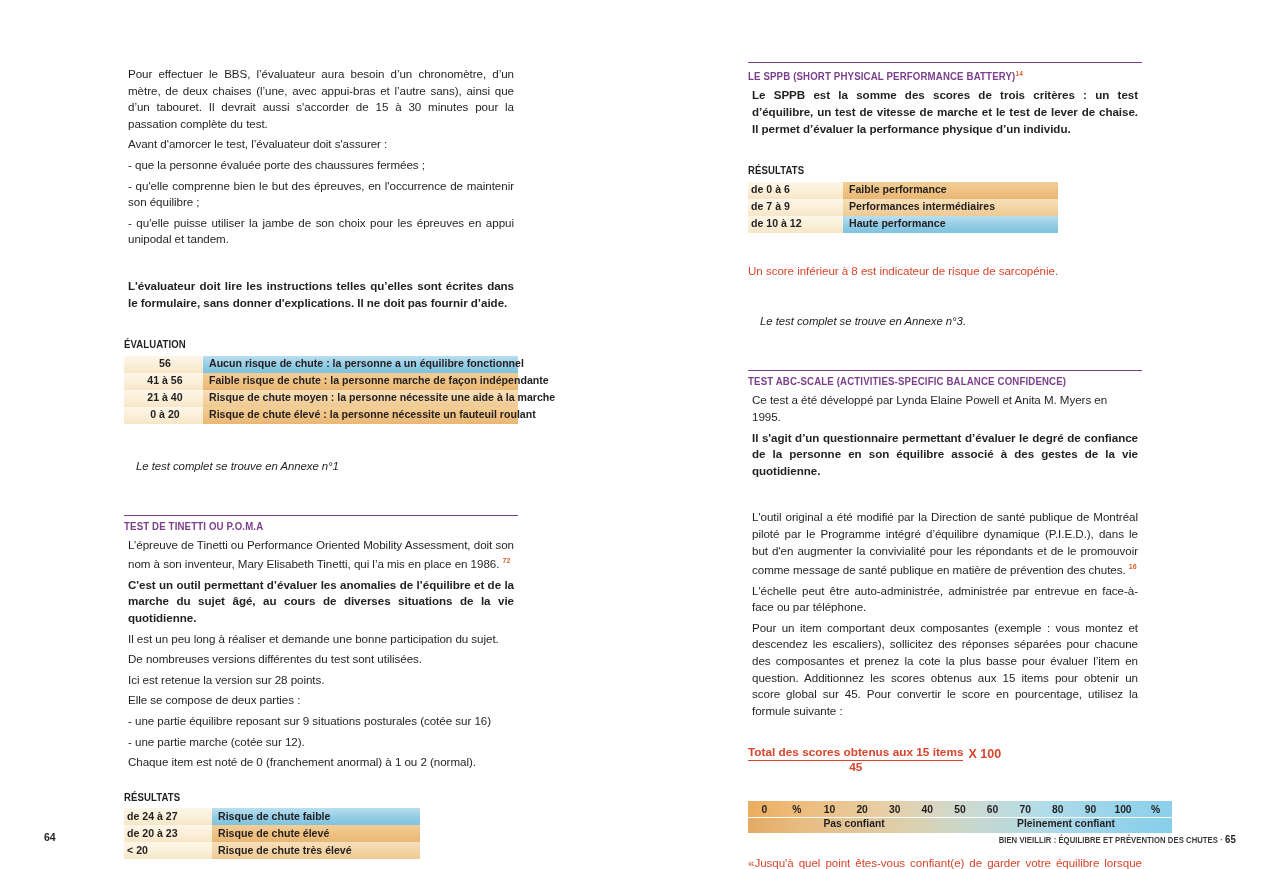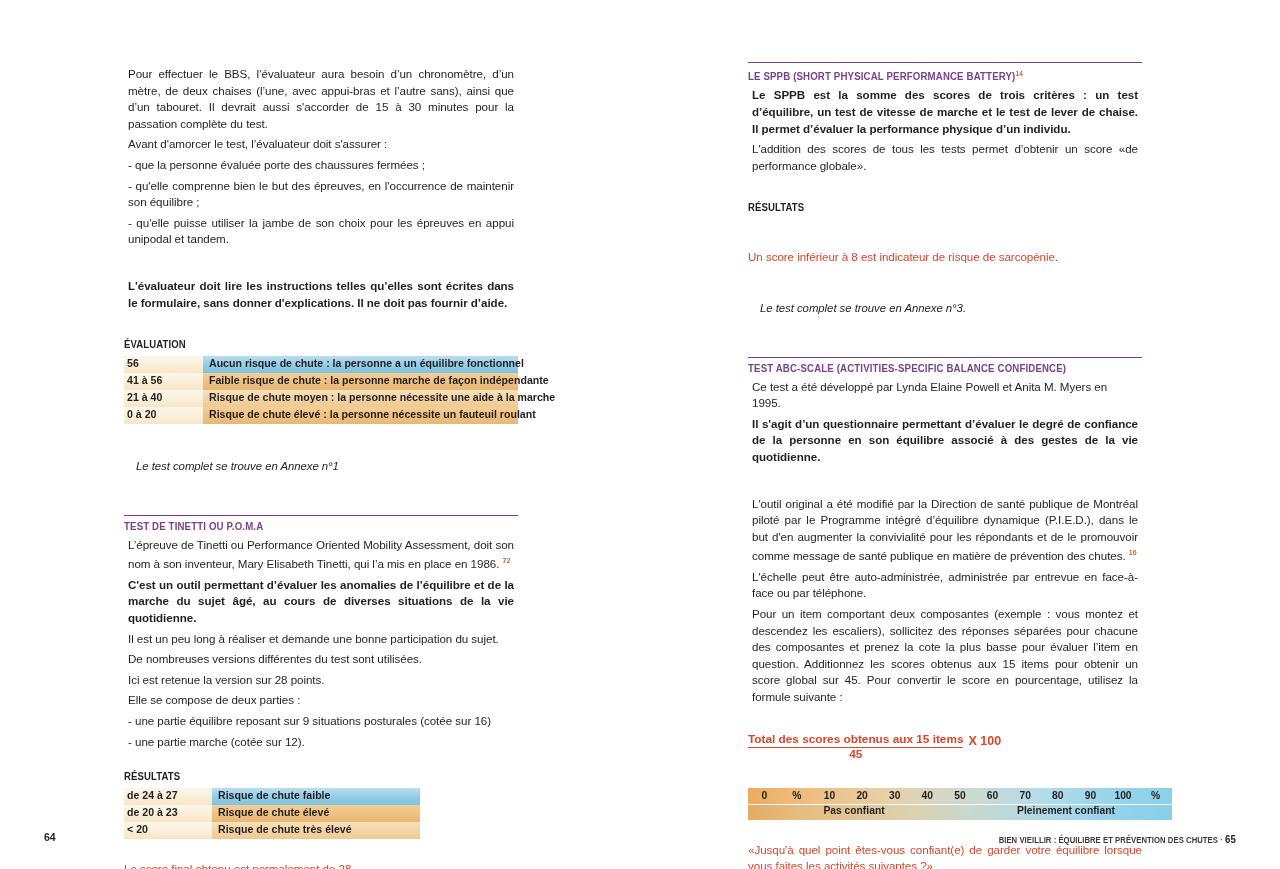--- a/index.html
+++ b/index.html
@@ -97,21 +97,21 @@
     background: linear-gradient(to bottom, #fdf6e9 0%, #faeed6 60%, #f6e6c6 100%);
     padding-left: 3px !important;
   }
   .c-val { padding-left: 6px !important; }
   .v-blue   { background: linear-gradient(to bottom, #b9dff0 0%, #93cce5 55%, #7ec3e0 100%); }
   .v-orange { background: linear-gradient(to bottom, #f3cf96 0%, #eec182 55%, #e8b775 100%); }
   .v-orange-l { background: linear-gradient(to bottom, #f7e0bb 0%, #f2d3a3 55%, #eeca93 100%); }
 
   
   .tbl-eval { width: 394px; }
-  .tbl-eval .c-key { width: 76px; }
+  .tbl-eval .c-key { width: 76px; text-align: center; }
   .tbl-tin { width: 296px; }
   .tbl-tin .c-key { width: 85px; }
   .tbl-sppb { width: 310px; }
   .tbl-sppb .c-key { width: 92px; }
 
   
   .hl-red {
     color: #d8452b;
     font-weight: normal;
     font-size: 11.6px;
@@ -264,20 +264,21 @@
     <div class="rule"></div>
     <p class="sec-title">TEST DE TINETTI OU P.O.M.A</p>
     <p class="line"><span>L’épreuve de Tinetti ou Performance Oriented Mobility Assessment, doit son nom à son inventeur, Mary Elisabeth Tinetti, qui l’a mis en place en 1986.</span> <span class="sup">72</span></p>
     <p class="line bold">C'est un outil permettant d’évaluer les anomalies de l’équilibre et de la marche du sujet âgé, au cours de diverses situations de la vie quotidienne.</p>
     <p class="line nojust">Il est un peu long à réaliser et demande une bonne participation du sujet.</p>
     <p class="line nojust">De nombreuses versions différentes du test sont utilisées.</p>
     <p class="line nojust">Ici est retenue la version sur 28 points.</p>
     <p class="line nojust">Elle se compose de deux parties :</p>
     <p class="line nojust">- une partie équilibre reposant sur 9 situations posturales (cotée sur 16)</p>
     <p class="line nojust">- une partie marche (cotée sur 12).</p>
+    <p class="line nojust">Chaque item est noté de 0 (franchement anormal) à 1 ou 2 (normal).</p>
 
     <div class="gap-m"></div>
 
     <p class="tbl-label">RÉSULTATS</p>
     <table class="rtable tbl-tin">
       <tbody>
         <tr>
           <td class="c-key">de 24 à 27</td>
           <td class="c-val v-blue">Risque de chute faible</td>
         </tr>
@@ -298,25 +299,40 @@
     <div class="gap-l"></div>
     <p class="ital">Le test complet est en Annexe n°2.</p>
   </div>
 
   <div class="col col-right">
 
     <div class="rule"></div>
     <p class="sec-title"><span>LE SPPB (SHORT PHYSICAL PERFORMANCE BATTERY)</span><span class="sup">14</span></p>
 
     <p class="line bold">Le SPPB est la somme des scores de trois critères : un test d’équilibre, un test de vitesse de marche et le test de lever de chaise. Il permet d’évaluer la performance physique d’un individu.</p>
-    <p class="line">L'addition des scores de tous les tests permet d’obtenir un score «de performance globale».</p>
 
     <div class="gap-l"></div>
 
     <p class="tbl-label">RÉSULTATS</p>
+    <table class="rtable tbl-sppb">
+      <tbody>
+        <tr>
+          <td class="c-key">de 0 à 6</td>
+          <td class="c-val v-orange">Faible performance</td>
+        </tr>
+        <tr>
+          <td class="c-key">de 7 à 9</td>
+          <td class="c-val v-orange-l">Performances intermédiaires</td>
+        </tr>
+        <tr>
+          <td class="c-key">de 10 à 12</td>
+          <td class="c-val v-blue">Haute performance</td>
+        </tr>
+      </tbody>
+    </table>
 
     <div class="gap-xl"></div>
     <p class="hl-red nojust">Un score inférieur à 8 est indicateur de risque de sarcopénie.</p>
 
     <div class="gap-l"></div>
     <p class="ital">Le test complet se trouve en Annexe n°3.</p>
 
     <div style="height:29px"></div>
 
     <div class="rule"></div>

